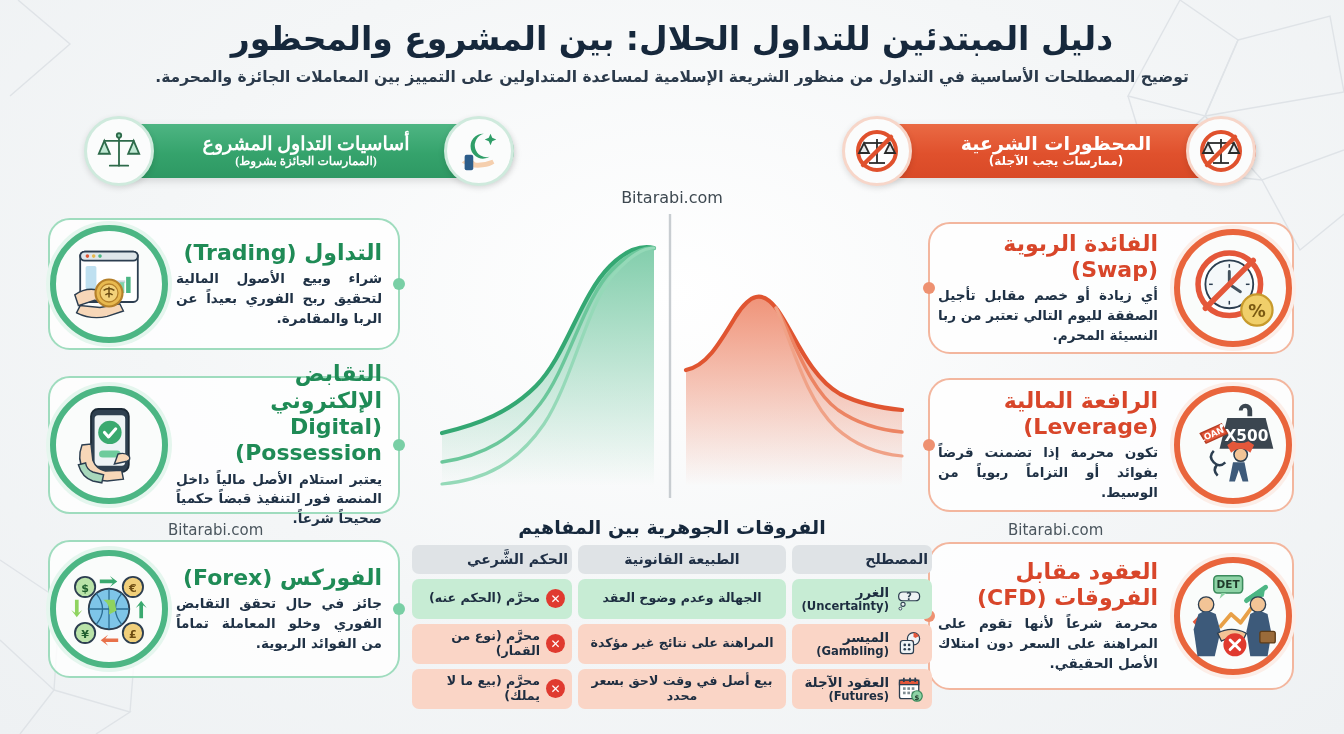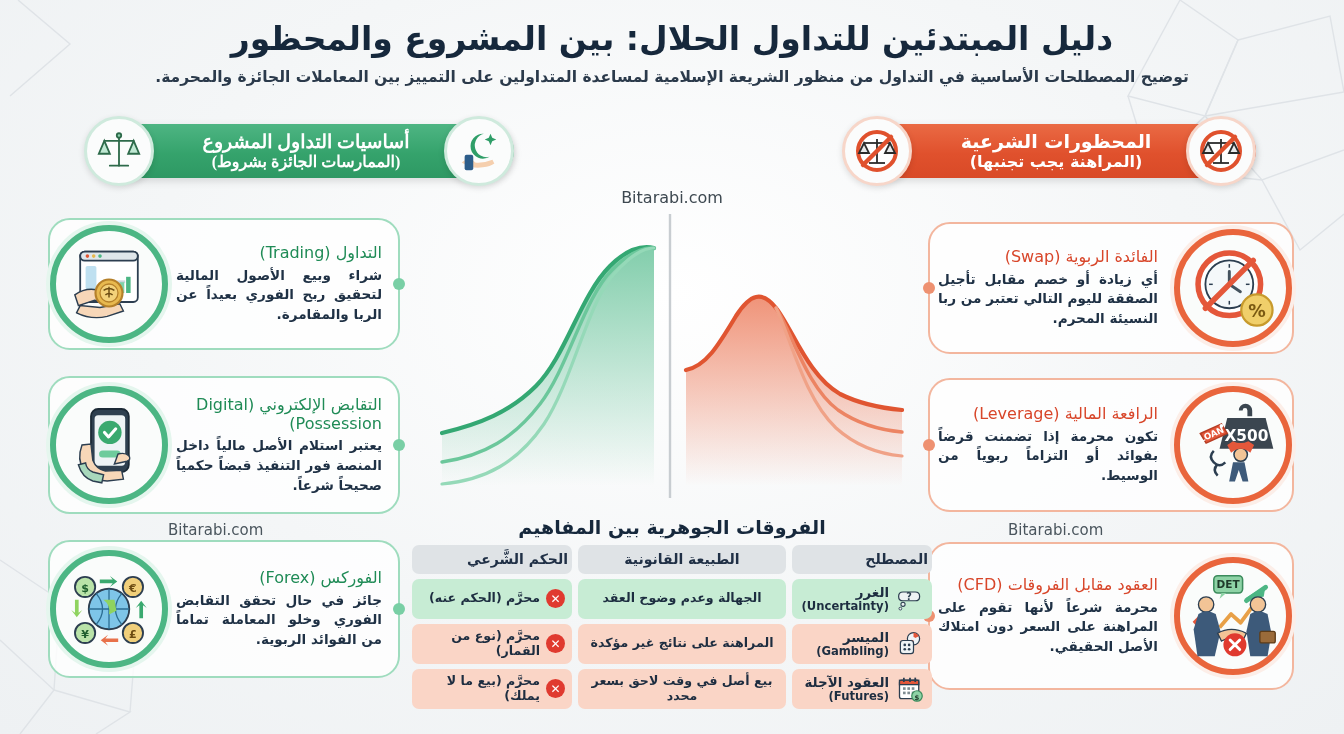--- a/index.html
+++ b/index.html
@@ -27,21 +27,21 @@
   }
 
   
   .banner{
     position:absolute;height:54px;border-radius:27px;display:flex;align-items:center;
     justify-content:center;z-index:6;
     box-shadow:0 3px 8px rgba(0,0,0,.13);
   }
   .banner .btxt{direction:rtl;text-align:center;color:#fff;line-height:1.12;padding:0 62px}
   .banner .bt1{font-size:19px;font-weight:700;display:block}
-  .banner .bt2{font-size:16px;font-weight:600;display:block;margin-top:1px}
+  .banner .bt2{font-size:12px;font-weight:600;display:block;margin-top:1px}
   .banner-green{left:98px;top:124px;width:416px;
     background:linear-gradient(180deg,#4eb583 0%,#35a36c 55%,#2e9863 100%);font-family:Liberation Serif, serif;}
   .banner-red{left:856px;top:124px;width:400px;
     background:linear-gradient(180deg,#ea6a44 0%,#e0512d 55%,#d94a27 100%);}
   .banner-end{
     position:absolute;width:70px;height:70px;border-radius:50%;
     background:#fbfcfc;display:flex;align-items:center;justify-content:center;
     top:-8px;z-index:7;box-shadow:0 2px 6px rgba(0,0,0,.12);
   }
   .be-green{border:3px solid #cfeadd}
@@ -49,21 +49,21 @@
 
   
   .card{
     position:absolute;z-index:6;display:flex;align-items:center;
     background:rgba(255,255,255,.80);
     border-radius:22px;
   }
   .card-green{border:2px solid #9fdcbe;}
   .card-red{border:2px solid #f3b69e;}
   .card .ctext{flex:1;direction:rtl;text-align:right;padding:9px 16px 9px 8px}
-  .card .chead{font-size:16px;font-weight:400;line-height:1.2;display:block}
+  .card .chead{font-size:22px;font-weight:700;line-height:1.2;display:block}
   .card-green .chead{color:#1f8b56}
   .card-red .chead{color:#d8462a}
   .card .cbody{font-size:13.6px;font-weight:600;color:#1f3145;line-height:1.45;
     display:block;margin-top:3px;text-align:justify;text-align-last:right}
   .medal{
     width:118px;height:118px;border-radius:50%;flex:0 0 118px;
     background:#fafcfb;display:flex;align-items:center;justify-content:center;
     position:relative;
   }
   .medal-green{border:6px solid #4cb684;box-shadow:0 0 0 4px #e5f6ee}
@@ -177,21 +177,21 @@
       <path d="M29 6 a13 13 0 1 0 6 24 a10 10 0 1 1 -6 -24Z" fill="#2f9e68"></path>
       <path d="M36 6 l1.8 4.2 4.2 1.8 -4.2 1.8 -1.8 4.2 -1.8 -4.2 -4.2 -1.8 4.2 -1.8Z" fill="#2f9e68"></path>
       <path d="M6 36 q10 7 22 5 q8 -1 12 -4 l-2 -4 q-10 4 -18 3 l-6 -6 Z" fill="#f5cfae"></path>
       <rect x="9" y="28" width="9" height="16" rx="2" fill="#2d5d8a"></rect>
     </svg>
   </div>
 
   <div class="banner banner-red">
     <div class="btxt">
       <span class="bt1">المحظورات الشرعية</span>
-      <span class="bt2">(المراهنة يجب تجنبها)</span>
+      <span class="bt2">(ممارسات يجب الآجلة)</span>
     </div>
   </div>
   <div class="banner-end be-red" style="left:842px;top:116px">
     <svg width="48" height="48" viewBox="0 0 48 48">
       <circle cx="24" cy="24" r="19" fill="#fff" stroke="#e0512d" stroke-width="4"></circle>
       <g stroke="#2b2b2b" stroke-width="1.8" fill="none">
         <line x1="24" y1="12" x2="24" y2="36"></line>
           <line x1="11" y1="16" x2="37" y2="16"></line>
         <line x1="16" y1="36" x2="32" y2="36"></line>
         <path d="M11 16 L6 26 h10 Z" fill="#e7e9ea"></path>

